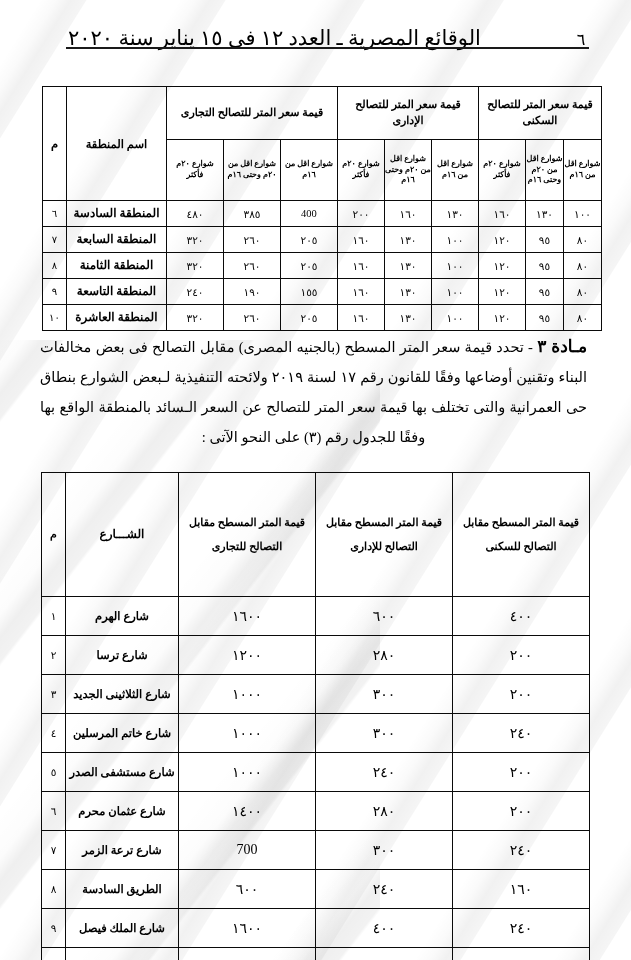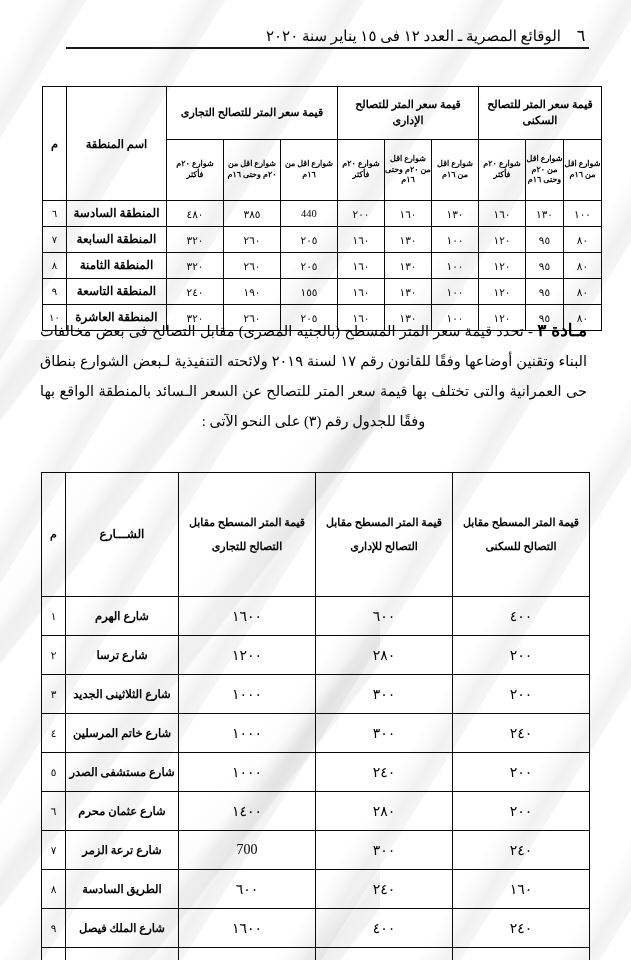--- a/index.html
+++ b/index.html
@@ -78,22 +78,22 @@
     justify-content: flex-start;
   }
   .hdr-pageno {
     font-size: 16px;
     width: 40px;
     text-align: center;
     flex: 0 0 auto;
   }
   .hdr-title {
     flex: 1 1 auto;
-    text-align: right;
-    font-size: 15px;
+    text-align: left;
+    font-size: 21px;
     letter-spacing: 0px;
     padding-left: 38px;
   }
   .hdr-rule {
     position: absolute;
     top: 47px;
     left: 66px;
     right: 42px;
     border-top: 2px solid #1a1a1a;
   }
@@ -146,21 +146,21 @@
     height: 21px;
   }
   .t1 td.idx {
     font-size: 10px;
     height: 21px;
   }
 
   
   .para {
     position: absolute;
-    top: 316px;
+    top: 332px;
     right: 44px;
     left: 40px;
     font-size: 14.5px;
     line-height: 30px;
     text-align: justify;
     text-align-last: center;
   }
   .para .lead {
     font-size: 17px;
     font-weight: bold;
@@ -248,21 +248,21 @@
       </tr>
     </thead>
     <tbody>
         <tr>
           <td class="num">١٠٠</td>
           <td class="num">١٣٠</td>
           <td class="num">١٦٠</td>
           <td class="num">١٣٠</td>
           <td class="num">١٦٠</td>
           <td class="num">٢٠٠</td>
-          <td class="num">440</td>
+          <td class="num">400</td>
           <td class="num">٣٨٥</td>
           <td class="num">٤٨٠</td>
           <td class="region">المنطقة السادسة</td>
           <td class="idx">٦</td>
         </tr>
         <tr>
           <td class="num">٨٠</td>
           <td class="num">٩٥</td>
           <td class="num">١٢٠</td>
           <td class="num">١٠٠</td>

